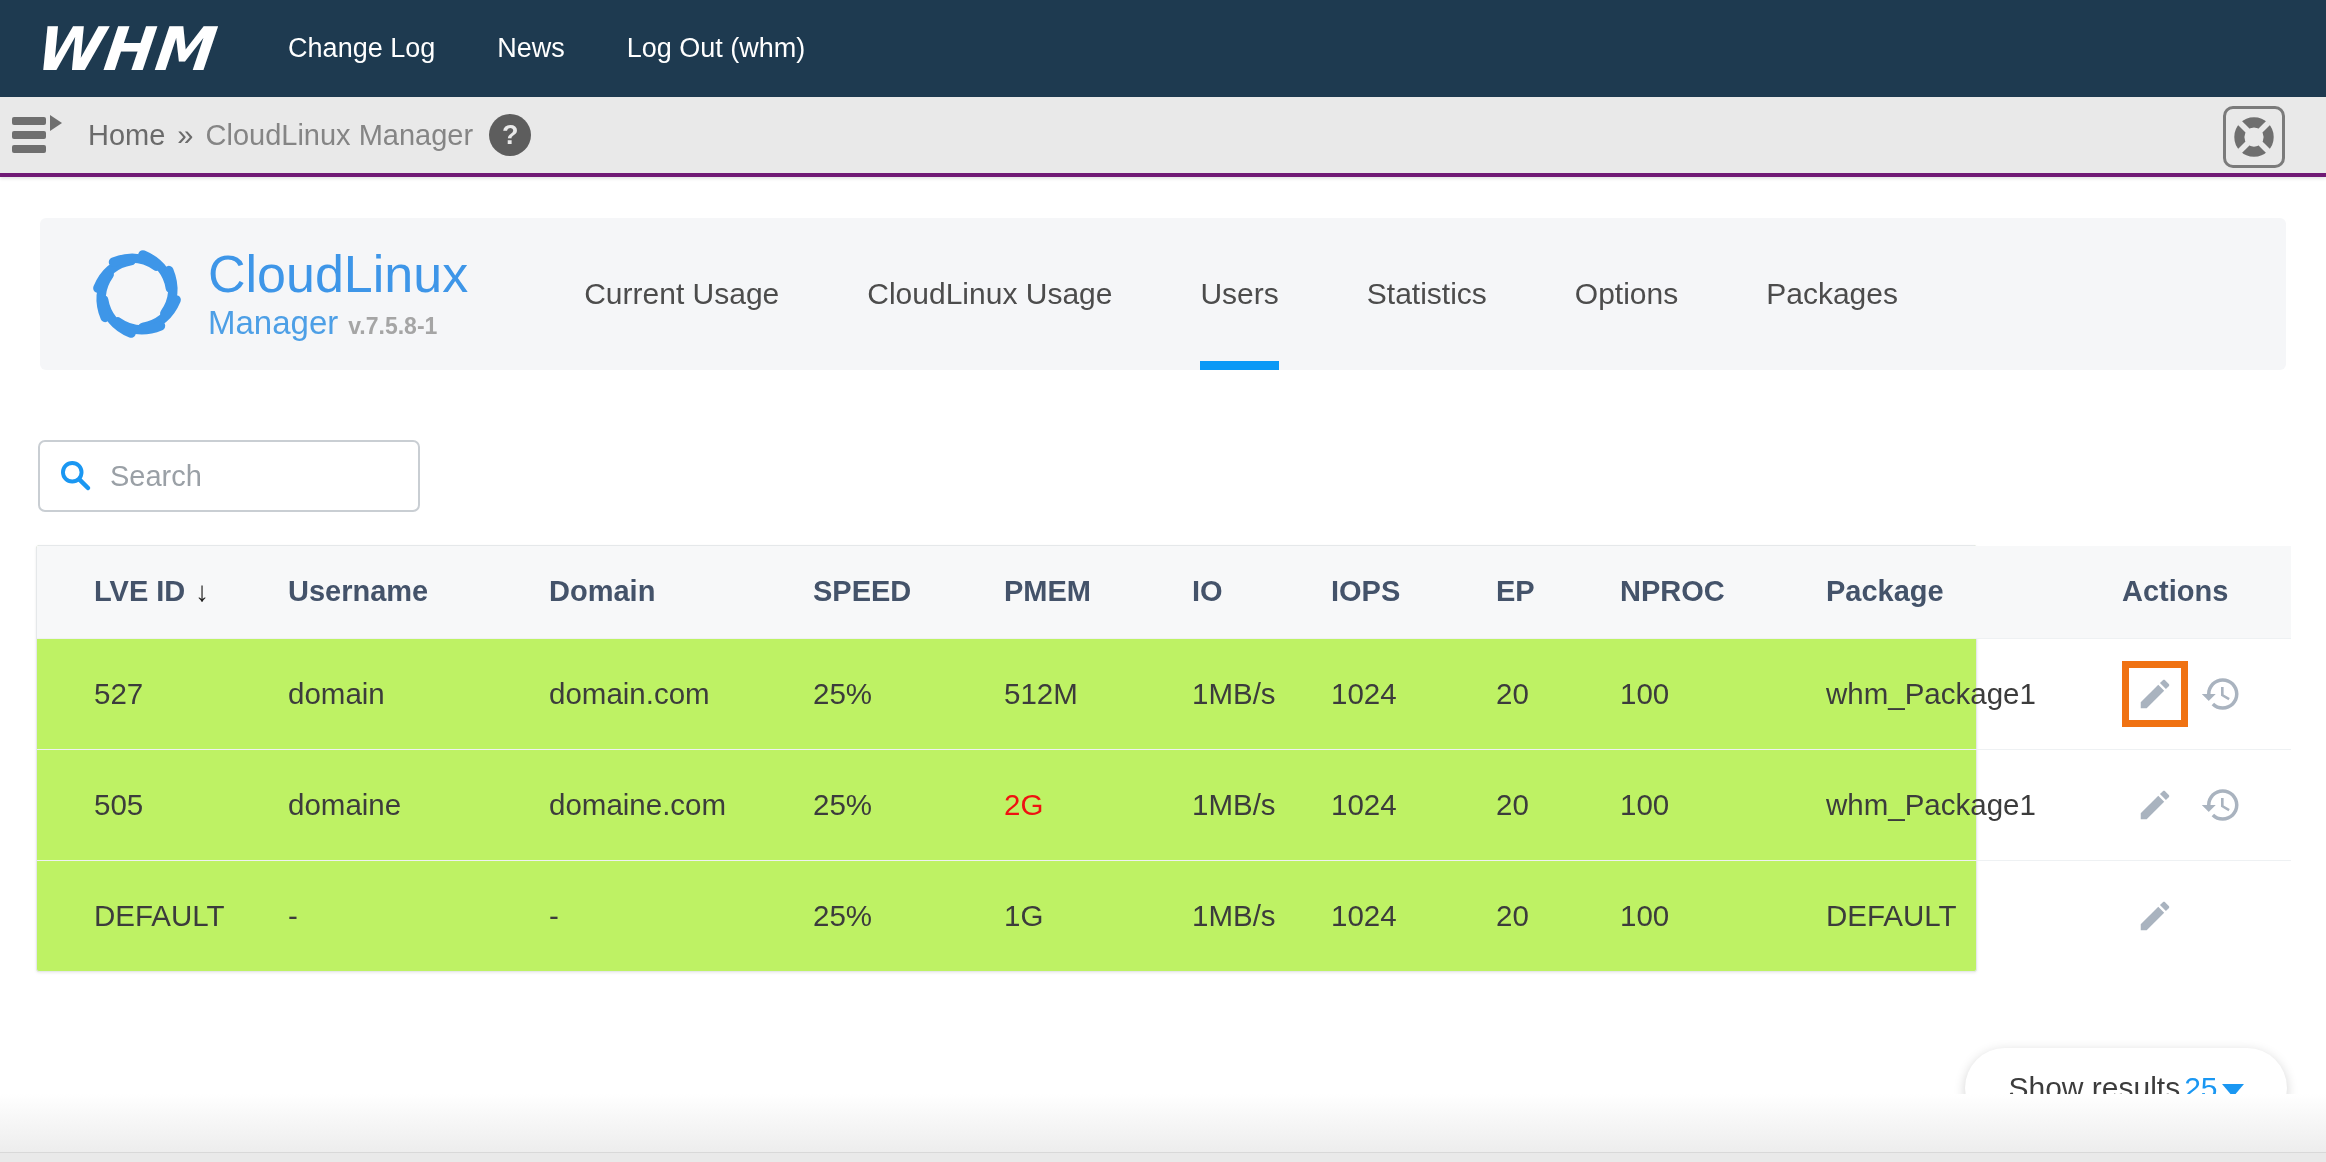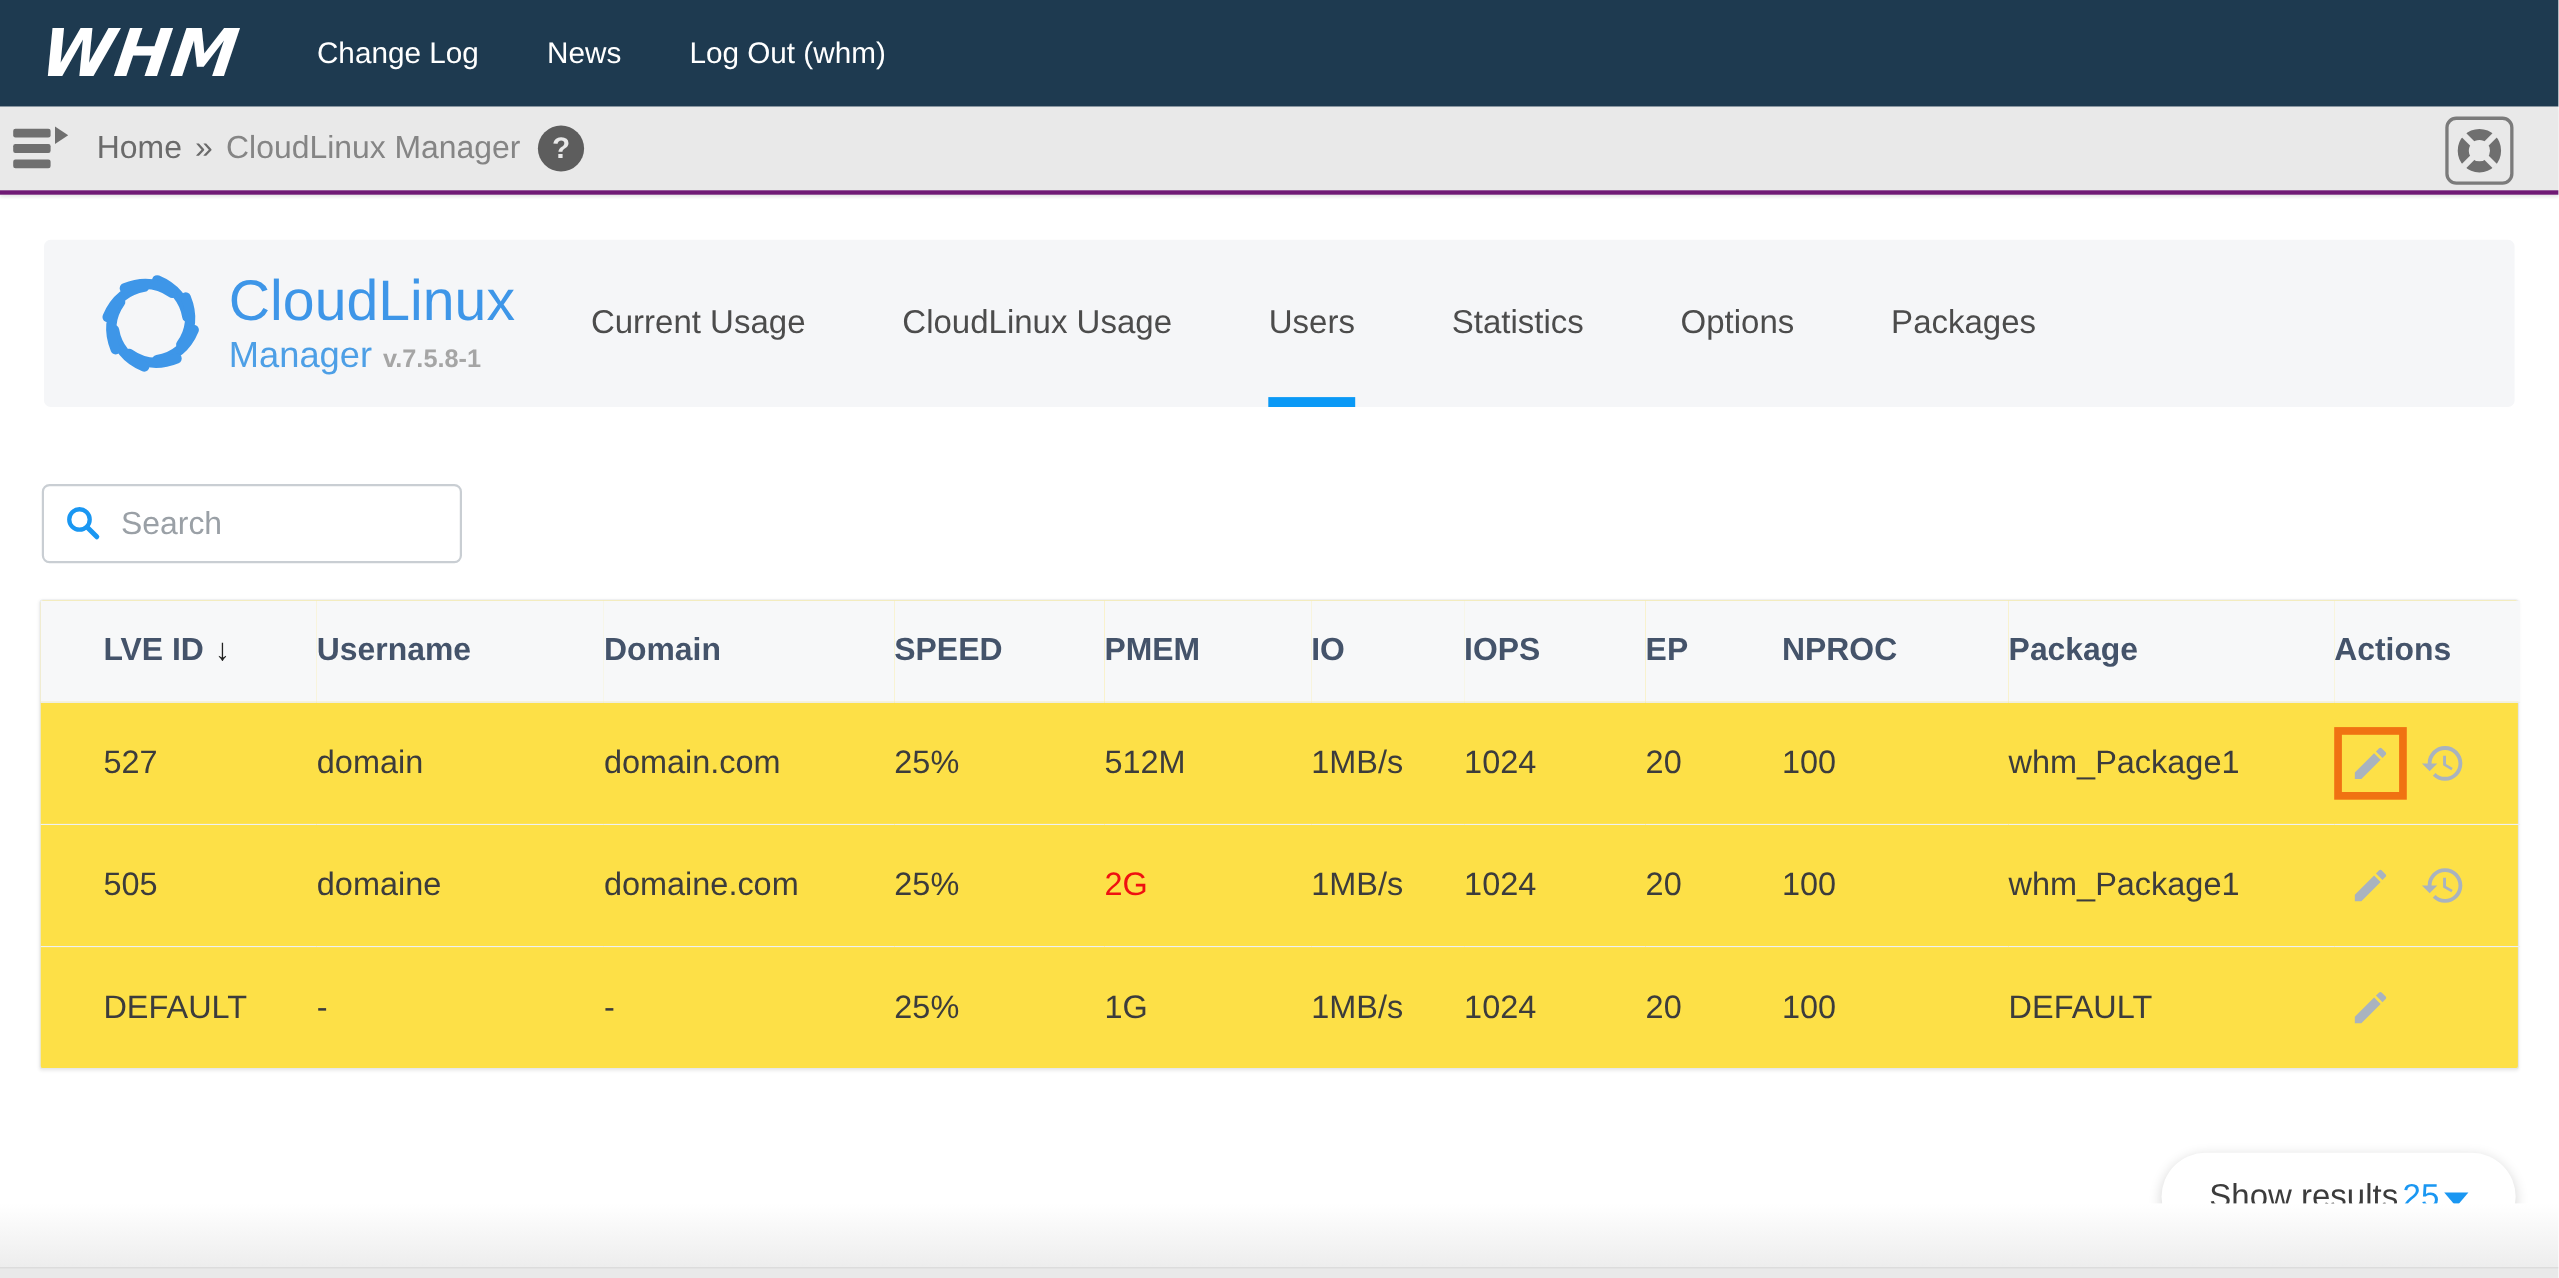--- a/index.html
+++ b/index.html
@@ -53,21 +53,21 @@
     position: absolute; left: 40px; top: 218px; width: 2246px; height: 152px;
     background: #f5f6f8; border-radius: 6px; display: flex; align-items: stretch;
   }
   .cl-brand { display: flex; align-items: center; margin-left: 48px; }
   .cl-swirl { width: 98px; height: 98px; }
   .cl-titles { margin-left: 22px; }
   .cl-title { font-size: 52px; color: #3e96e8; line-height: 56px; }
   .cl-subrow { display: flex; align-items: baseline; margin-top: 2px; }
   .cl-subtitle { font-size: 33px; color: #4d9fe6; }
   .cl-version { font-size: 23px; color: #a5a5a5; font-weight: 700; margin-left: 10px; }
-  .cl-tabs { display: flex; gap: 88px; margin-left: 69px; height: 100%; }
+  .cl-tabs { display: flex; gap: 88px; margin-left: 116px; height: 100%; }
   .cl-tab {
     position: relative; display: flex; align-items: center;
     font-size: 30px; color: #4c4c4c; cursor: pointer; white-space: nowrap;
   }
   .cl-tab.active::after {
     content: ""; position: absolute; left: 0; right: 0; bottom: 0; height: 9px;
     background: #0a99f6;
   }
 
   
@@ -79,22 +79,22 @@
   .search-box svg { margin-left: 18px; flex: 0 0 auto; }
   .search-box input {
     border: none; outline: none; background: transparent;
     font-size: 29px; color: #555; margin-left: 16px; width: 300px;
     font-family: "Liberation Sans", "DejaVu Sans", sans-serif;
   }
   .search-box input::placeholder { color: #9aa0a6; }
 
   
   .table-card {
-    position: absolute; left: 36px; top: 545px; width: 2254px;
-    background: #fde047; border: 1px solid #e5e8ea; border-radius: 3px;
+    position: absolute; left: 36px; top: 545px; width: 1941px;
+    background: #bef264; border: 1px solid #e5e8ea; border-radius: 3px;
     box-shadow: 0 1px 3px rgba(0,0,0,0.08);
   }
   table { width: 100%; border-collapse: collapse; table-layout: fixed; }
   thead tr { height: 92px; background: #f7f8f9; }
   th {
     text-align: left; font-size: 29px; font-weight: 700; color: #44536a;
     padding: 0; cursor: pointer; white-space: nowrap;
   }
   th:first-child, td:first-child { padding-left: 57px; }
   .sort-arrow { font-weight: 400; color: #222; margin-left: 10px; font-size: 28px; }

